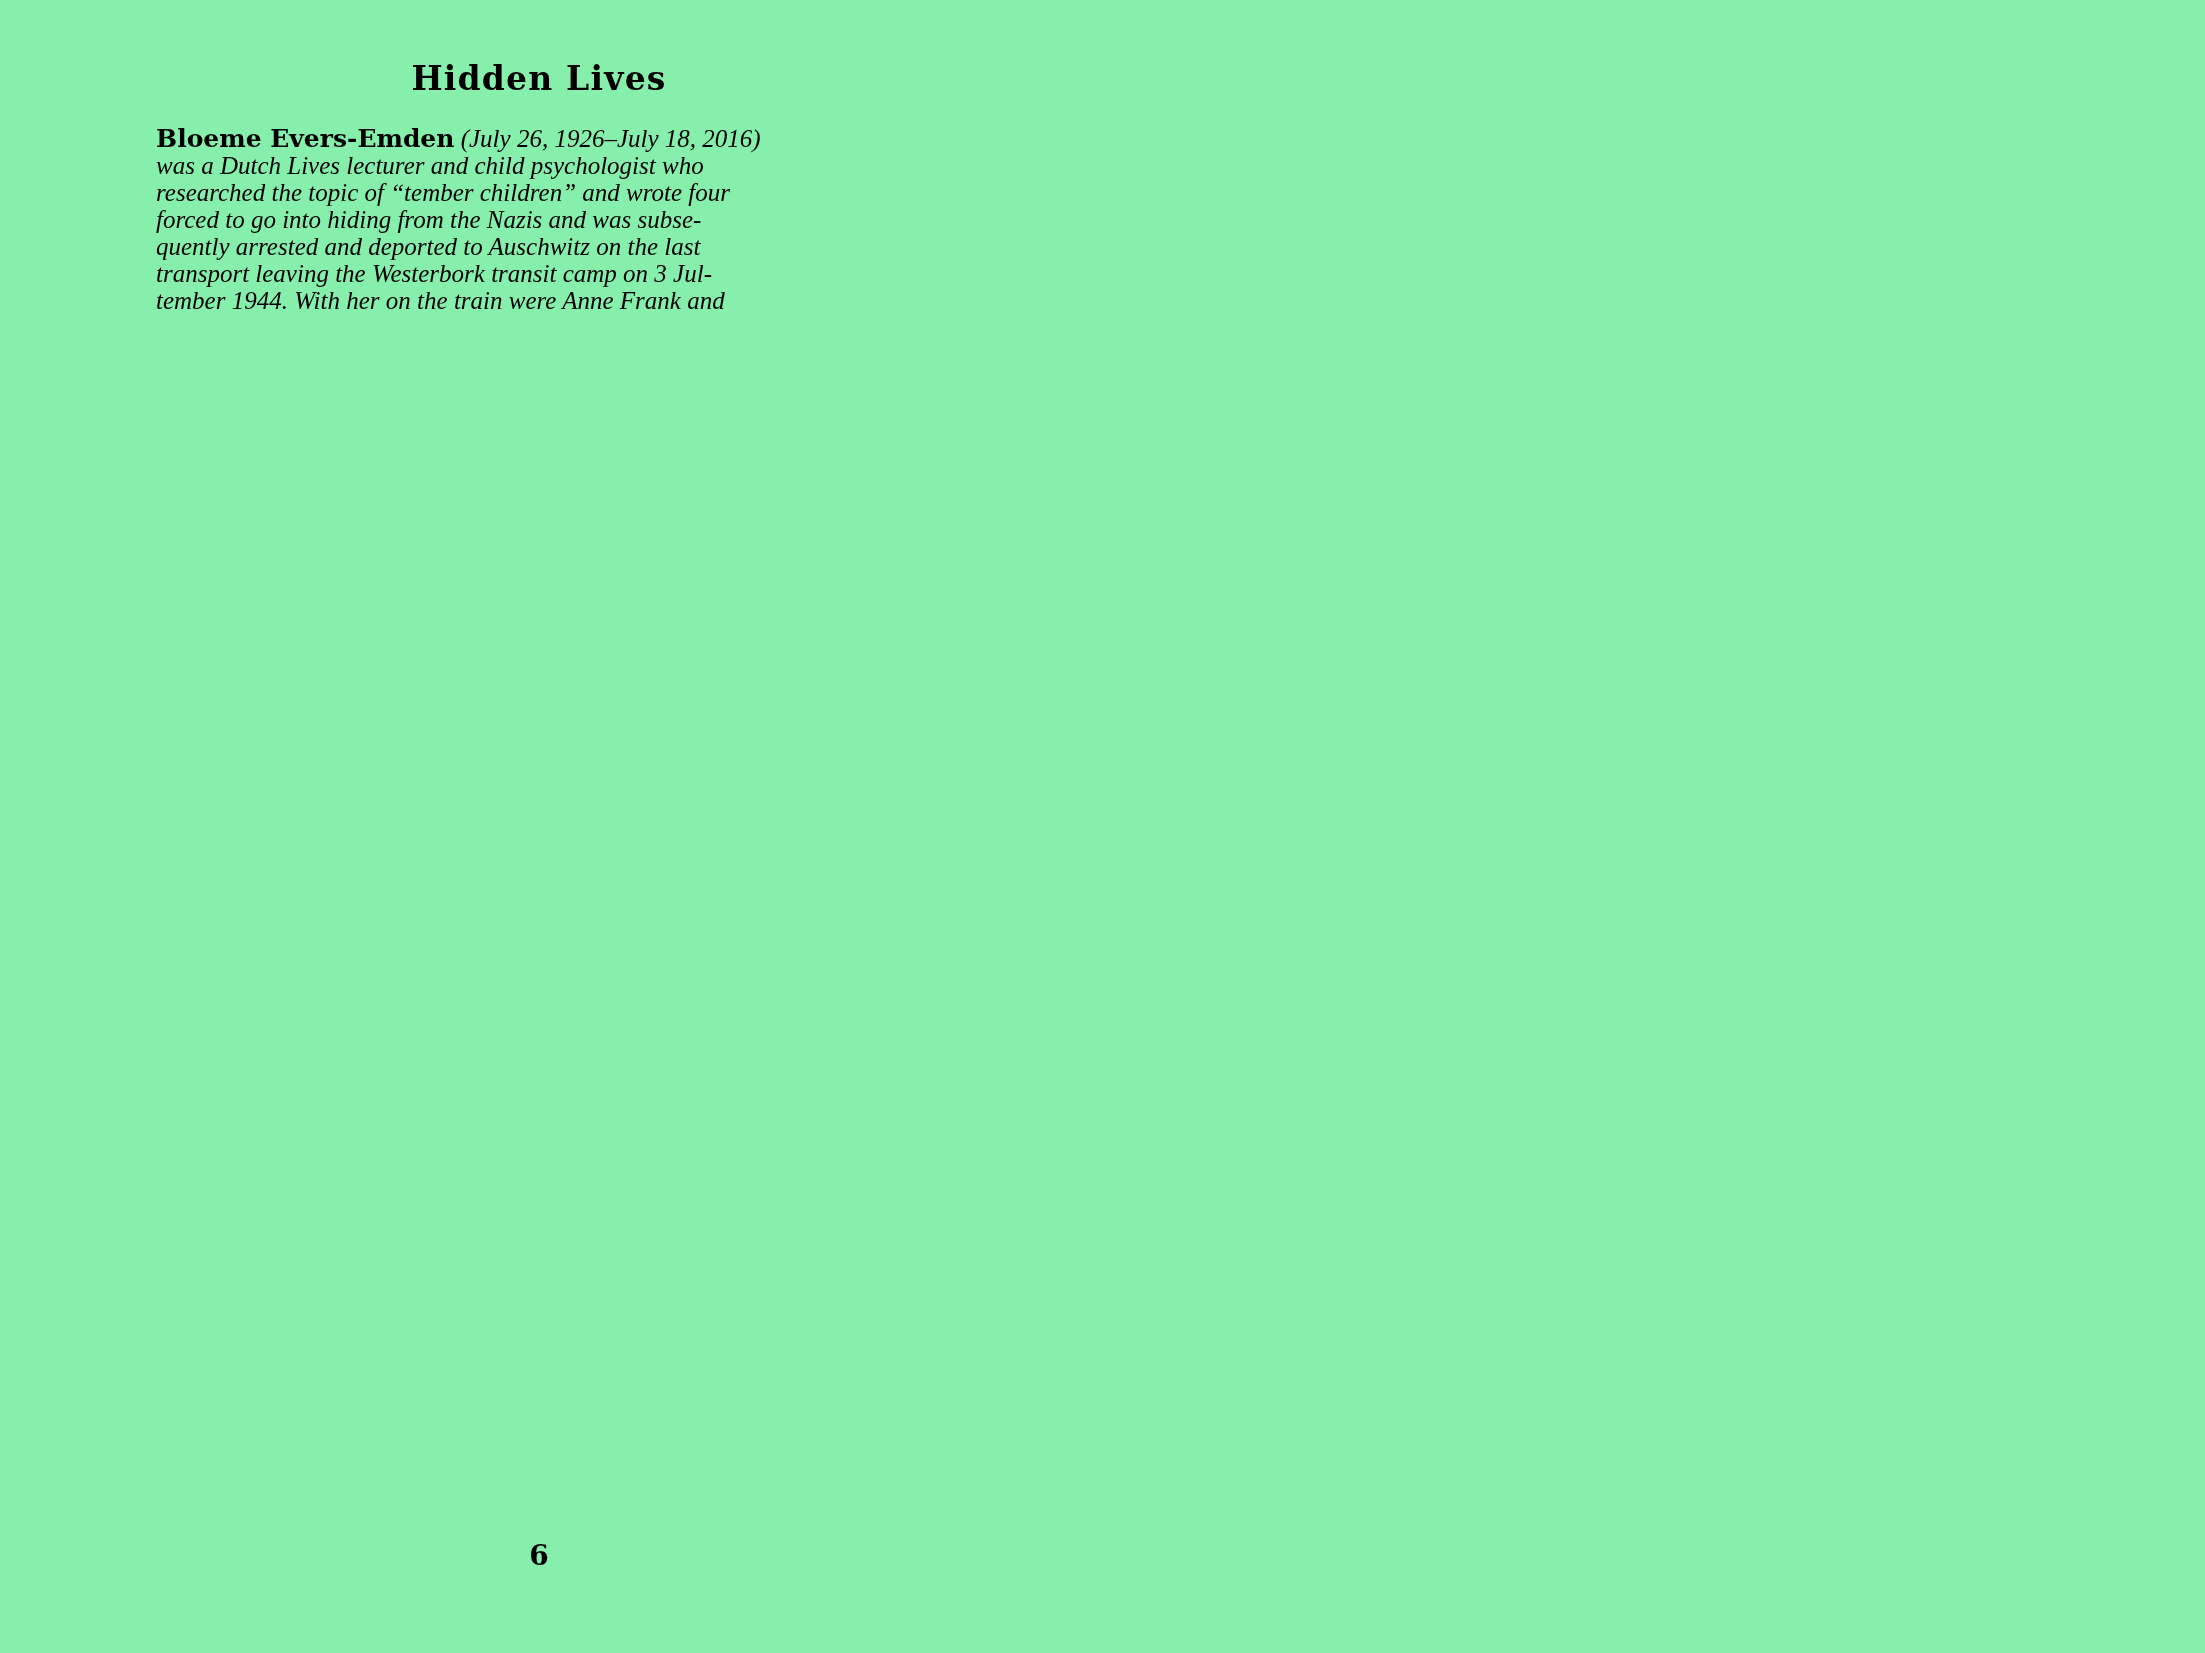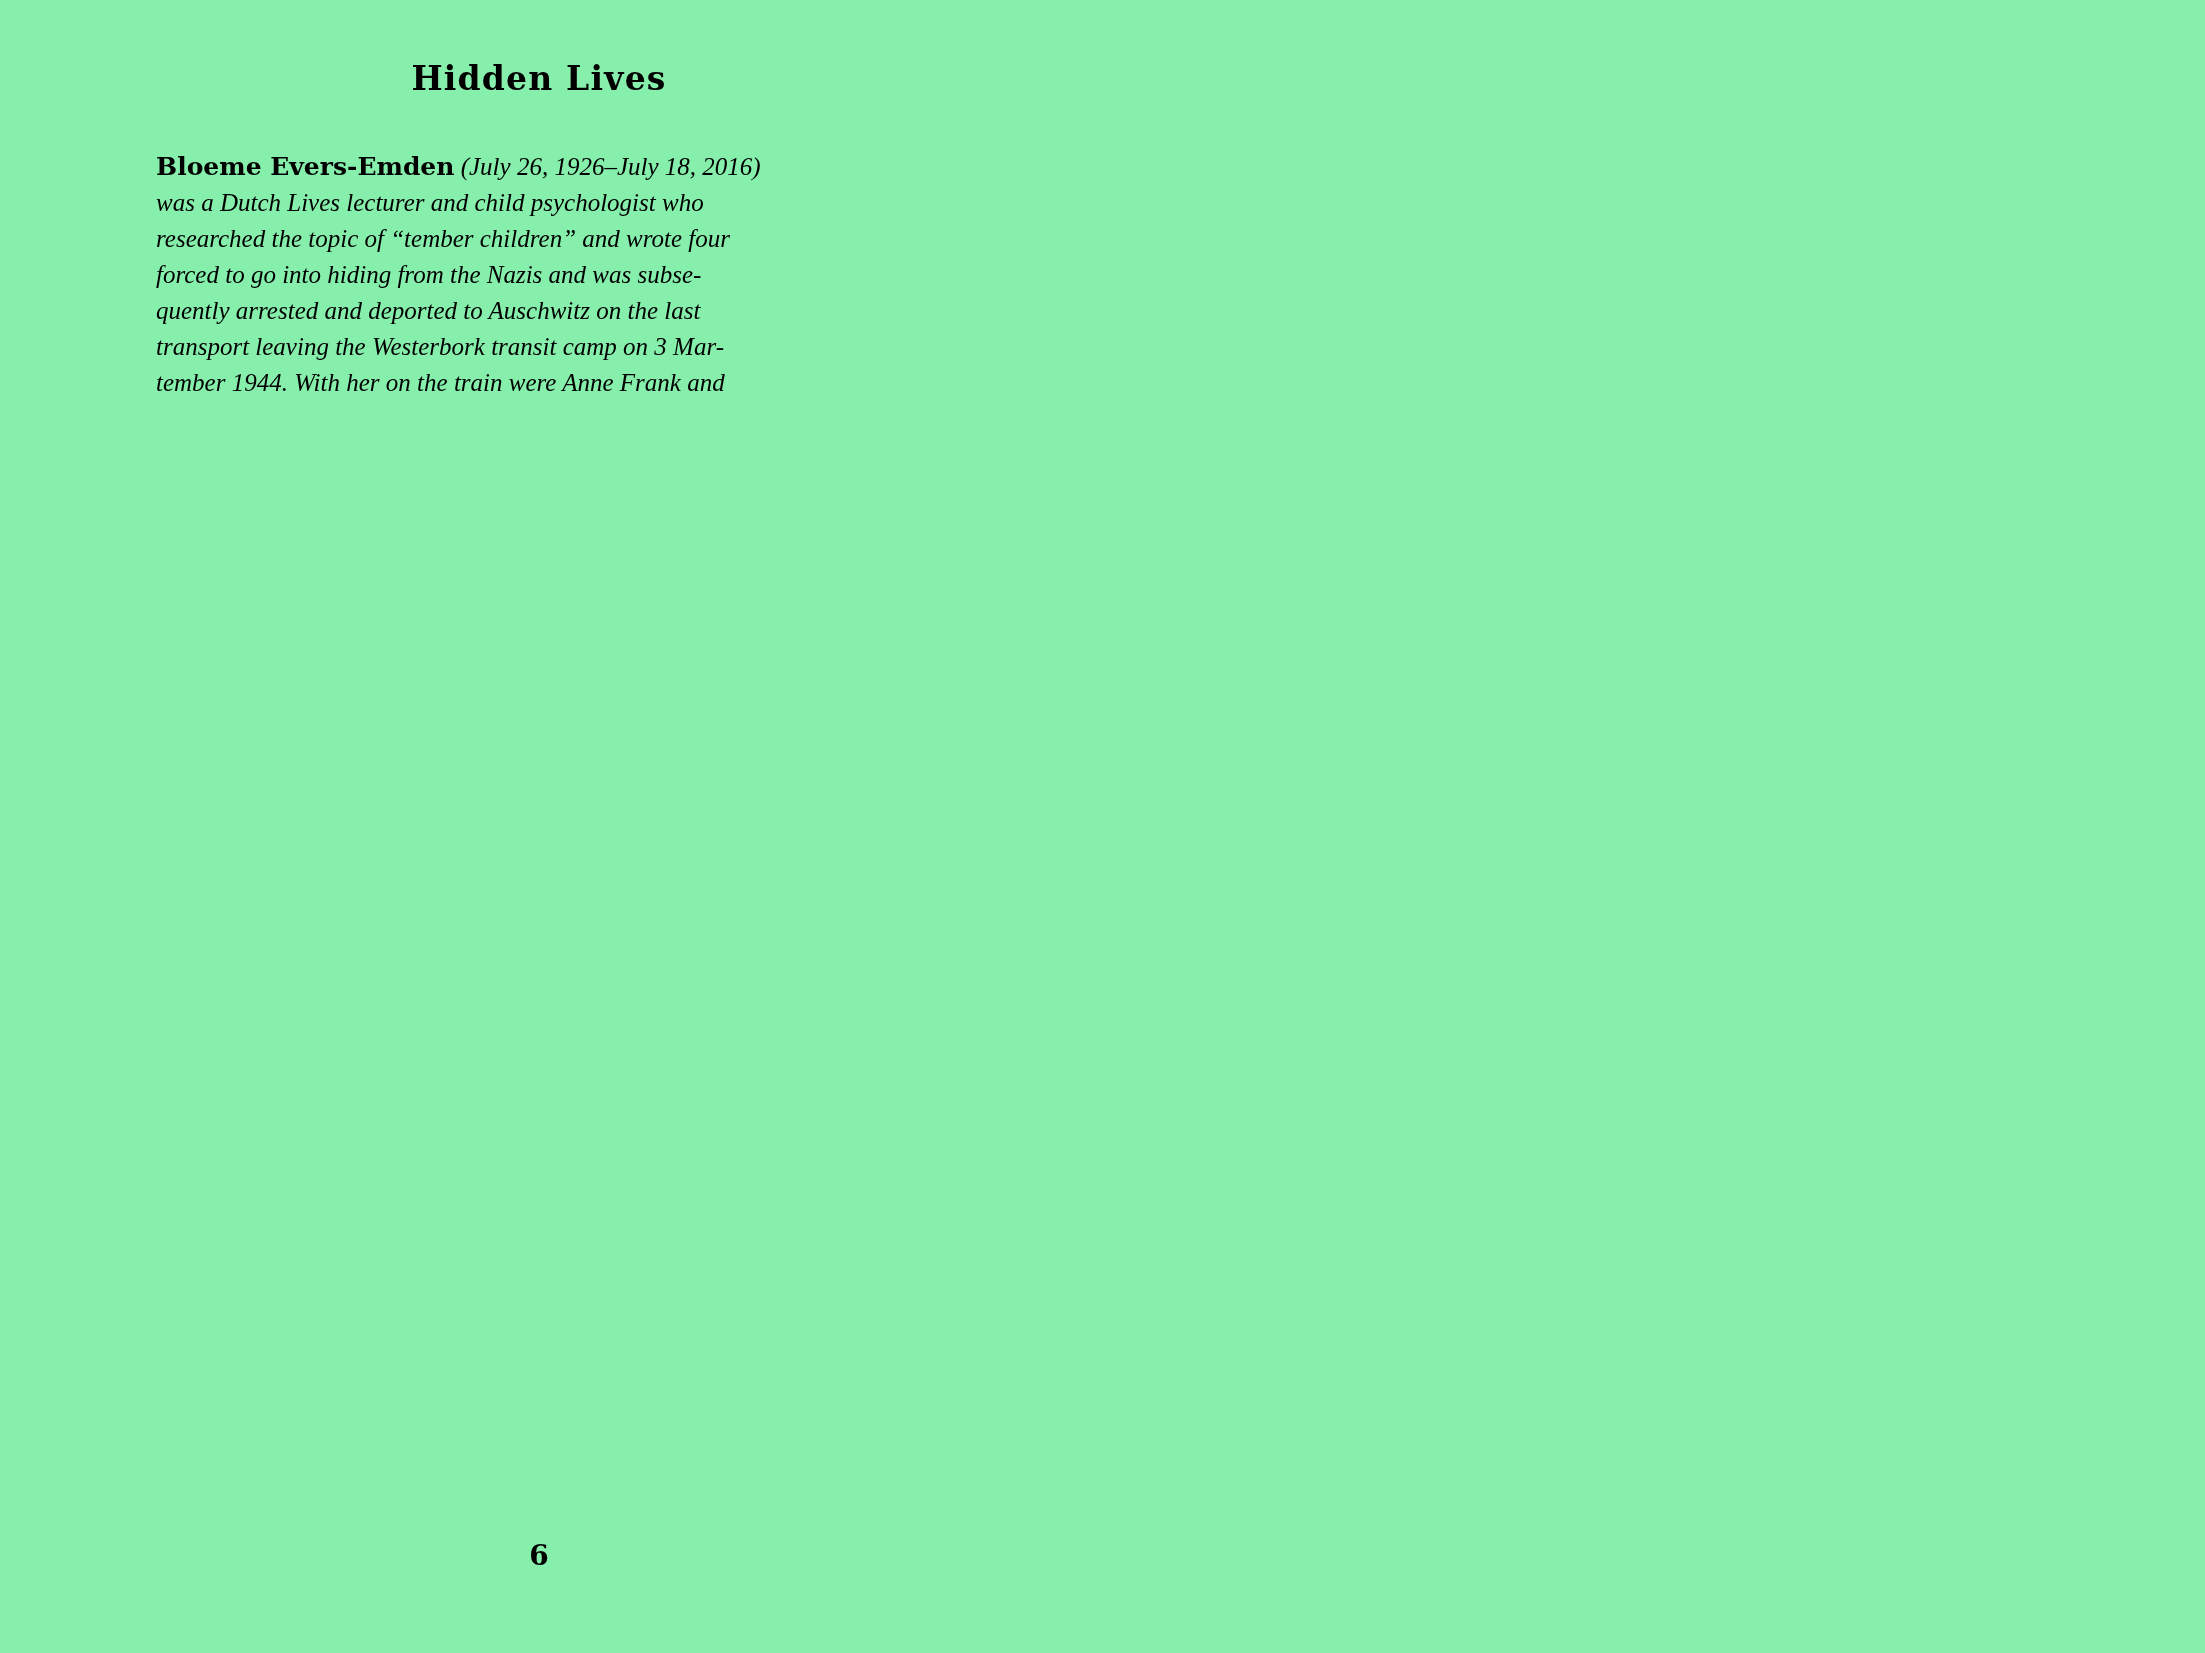--- a/index.html
+++ b/index.html
@@ -29,23 +29,22 @@
     font-weight: 700;
     font-size: 33px;
     letter-spacing: 1.2px;
   }
   .bio {
     position: absolute;
     left: 156px; top: 125px; width: 674px;
     font-family: "Liberation Serif", serif;
     font-style: italic;
     font-size: 25px;
-    line-height: 36px;
+    line-height: 27px;
     text-align: left;
-    margin-top: 24px;
   }
   .bio-line { white-space: nowrap; }
   .bio-name {
     font-family: "DejaVu Serif", serif;
     font-style: normal;
     font-weight: 700;
   }
   .page-number {
     position: absolute;
     top: 1539px;
@@ -67,21 +66,21 @@
     <div class="bio">
       <div class="bio-line">
         <span class="bio-name">Bloeme Evers-Emden</span>
         <span class="bio-dates">(July 26, 1926–July 18, 2016)</span>
       </div>
       <div>
           <div class="bio-line">was a Dutch Lives lecturer and child psychologist who</div>
           <div class="bio-line">researched the topic of “tember children” and wrote four</div>
           <div class="bio-line">forced to go into hiding from the Nazis and was subse-</div>
           <div class="bio-line">quently arrested and deported to Auschwitz on the last</div>
-          <div class="bio-line">transport leaving the Westerbork transit camp on 3 Mar-</div>
+          <div class="bio-line">transport leaving the Westerbork transit camp on 3 Jul-</div>
           <div class="bio-line">tember 1944. With her on the train were Anne Frank and</div>
         </div>
     </div>
 
     <div class="page-number left-num">6</div>
   </div>
 
   <div class="page right">
     
 

